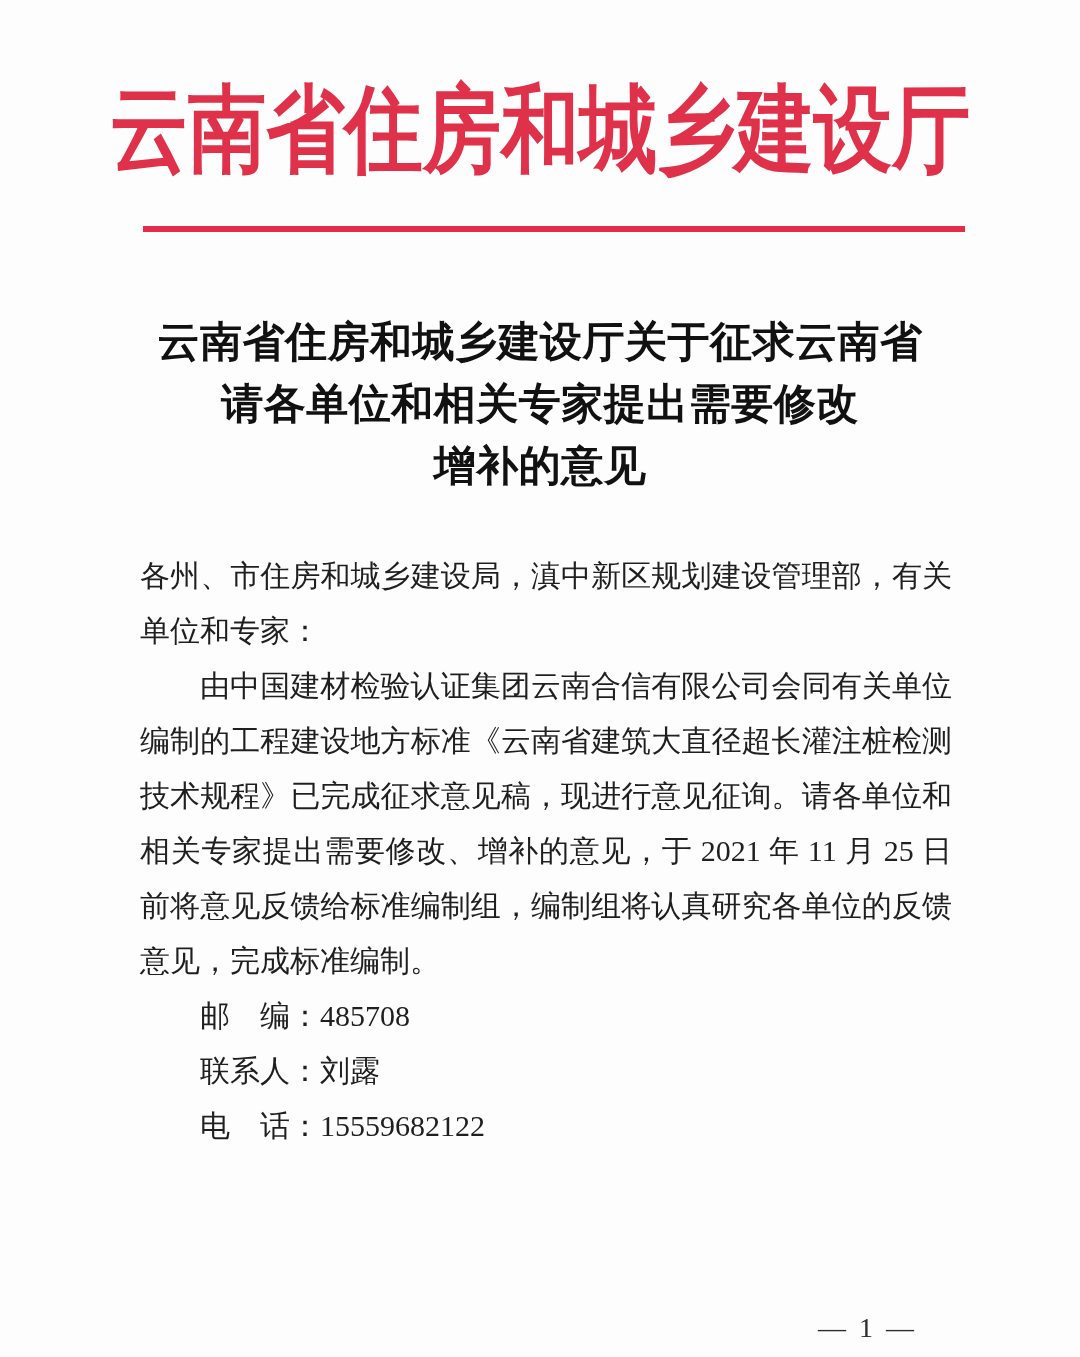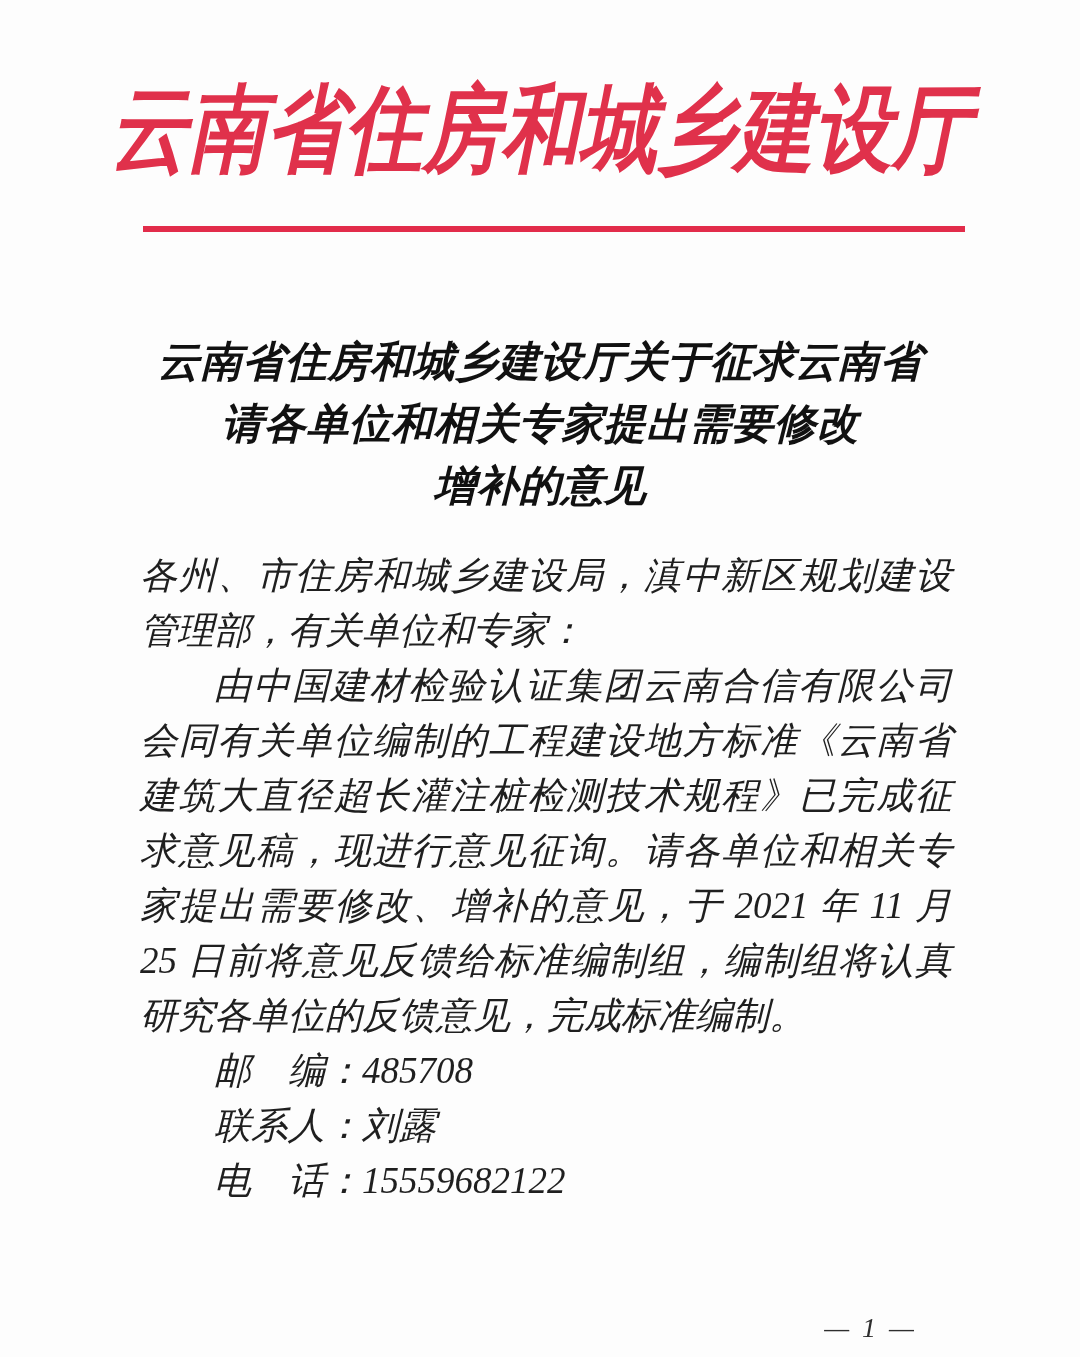--- a/index.html
+++ b/index.html
@@ -13,21 +13,20 @@
     background: #ffffff;
     font-family: "Liberation Serif", "DejaVu Serif", serif;
   }
   .page {
     position: relative;
     width: 1080px;
     height: 1357px;
     margin: 0 auto;
     background: #fdfdfd;
     overflow: hidden;
-    font-style: italic;
   }
   .letterhead {
     position: absolute;
     top: 66px;
     left: 0;
     width: 100%;
     text-align: center;
     color: var(--red);
     font-size: 85px;
     font-weight: bold;
@@ -39,37 +38,37 @@
   .divider {
     position: absolute;
     top: 226px;
     left: 143px;
     width: 822px;
     height: 6px;
     background: var(--divider-red);
   }
   .doc-title {
     position: absolute;
-    top: 331px;
+    top: 311px;
     left: 0;
     width: 100%;
     text-align: center;
     color: var(--title-ink);
     font-size: 42px;
     font-weight: bold;
     line-height: 62px;
     letter-spacing: 0.5px;
   }
   .doc-body {
     position: absolute;
     top: 548px;
     left: 140px;
     width: 812px;
     color: var(--ink);
-    font-size: 37px;
+    font-size: 30px;
     line-height: 55px;
     text-align: justify;
   }
   .doc-body p {
     margin: 0;
     text-indent: 2em;
   }
   .doc-body p.no-indent {
     text-indent: 0;
   }

